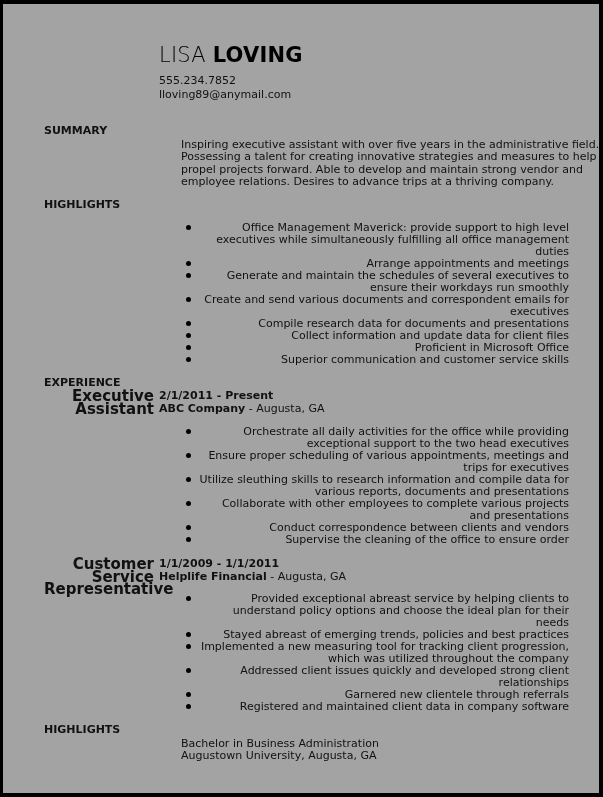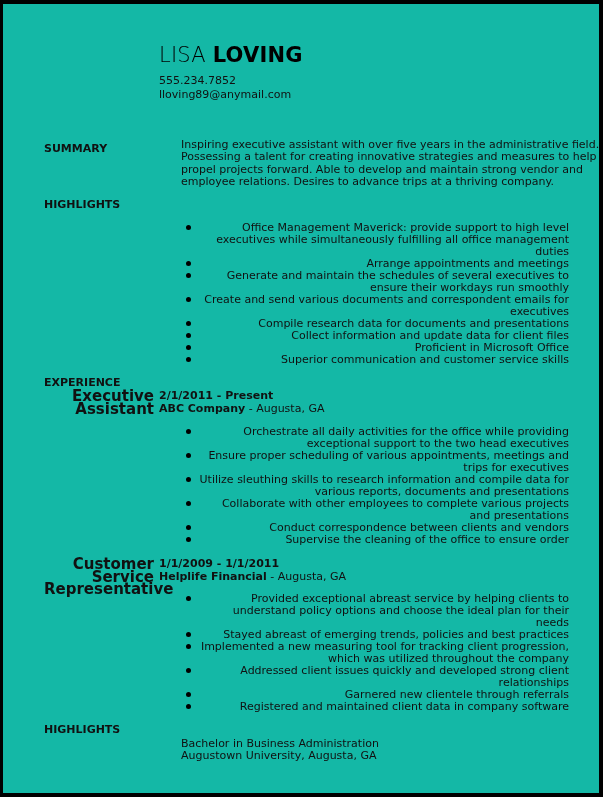--- a/index.html
+++ b/index.html
@@ -4,21 +4,21 @@
 <style>
   html, body { margin: 0; padding: 0; }
   body {
     width: 603px; height: 797px; background: #000;
     font-family: "DejaVu Sans", sans-serif;
     color: #111;
     overflow: hidden;
   }
   .page {
     position: absolute; left: 3px; top: 4px;
-    width: 596px; height: 789px; background: #14b8a6;
+    width: 596px; height: 789px; background: #a3a3a3;
     overflow: hidden;
   }
   .abs { position: absolute; }
   .name {
     left: 156px; top: 38px; font-size: 21px; letter-spacing: 0.2px;
     line-height: 26px; color: #000;
   }
   .name .first { font-weight: 300; }
   .name .last { font-weight: bold; }
   .contact { left: 156px; top: 70px; font-size: 11px; line-height: 14px; }
@@ -47,21 +47,21 @@
   <div class="abs name">
     <span class="first">LISA</span>
     <span class="last">LOVING</span>
   </div>
 
   <div class="abs contact">
     <div>555.234.7852</div>
     <div>lloving89@anymail.com</div>
   </div>
 
-  <div class="abs label" style="top:138px">SUMMARY</div>
+  <div class="abs label" style="top:120px">SUMMARY</div>
   <div class="abs content" style="top:135px">
     <div>Inspiring executive assistant with over five years in the administrative field.</div>
     <div>Possessing a talent for creating innovative strategies and measures to help</div>
     <div>propel projects forward. Able to develop and maintain strong vendor and</div>
     <div>employee relations. Desires to advance trips at a thriving company.</div>
   </div>
 
   <div class="abs label" style="top:194px">HIGHLIGHTS</div>
   <ul class="bullets" style="top:218px">
     <li>Office Management Maverick: provide support to high level executives while simultaneously fulfilling all office management duties</li>

